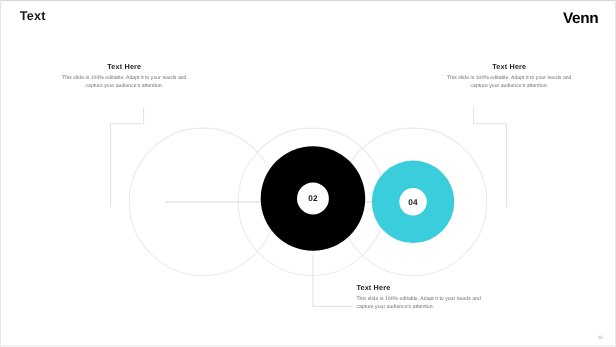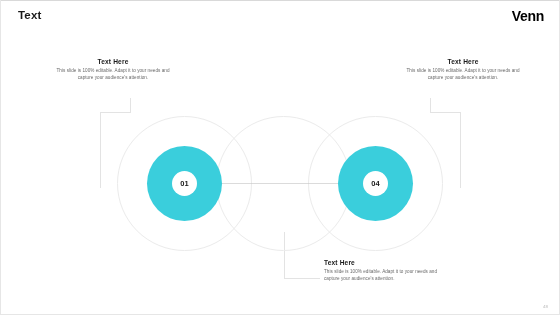--- a/index.html
+++ b/index.html
@@ -164,28 +164,28 @@
 
   <div class="conn conn-v" style="left:284px; top:232px; height:46px;"></div>
   <div class="conn conn-h" style="left:284px; top:278px; width:36px;"></div>
 
   <div class="ring-outer" style="left:117px; top:116px; width:135px; height:135px;"></div>
   <div class="ring-outer" style="left:216px; top:116px; width:135px; height:135px;"></div>
   <div class="ring-outer" style="left:308px; top:116px; width:135px; height:135px;"></div>
 
   <div class="axis-line" style="left:150px; top:183px; width:260px;"></div>
 
-  <div class="donut" style="left:147px; top:146px; width:75px; height:75px; background:#3ACEDC;">
-    <div class="hub" style="width:25px; height:25px;">01</div>
-  </div>
 
   <div class="donut" style="left:338px; top:146px; width:75px; height:75px; background:#3ACEDC;">
     <div class="hub" style="width:25px; height:25px;">04</div>
   </div>
 
+  <div class="donut" style="left:237px; top:133px; width:95px; height:95px; background:#000000;">
+    <div class="hub" style="width:29px; height:29px;">02</div>
+  </div>
 
   <div class="callout ta-center" id="callout-left">
     <div class="c-title">Text Here</div>
     <div class="c-body">This slide is 100% editable. Adapt it to your needs and capture your audience's attention.</div>
   </div>
 
   <div class="callout ta-center" id="callout-right">
     <div class="c-title">Text Here</div>
     <div class="c-body">This slide is 100% editable. Adapt it to your needs and capture your audience's attention.</div>
   </div>

